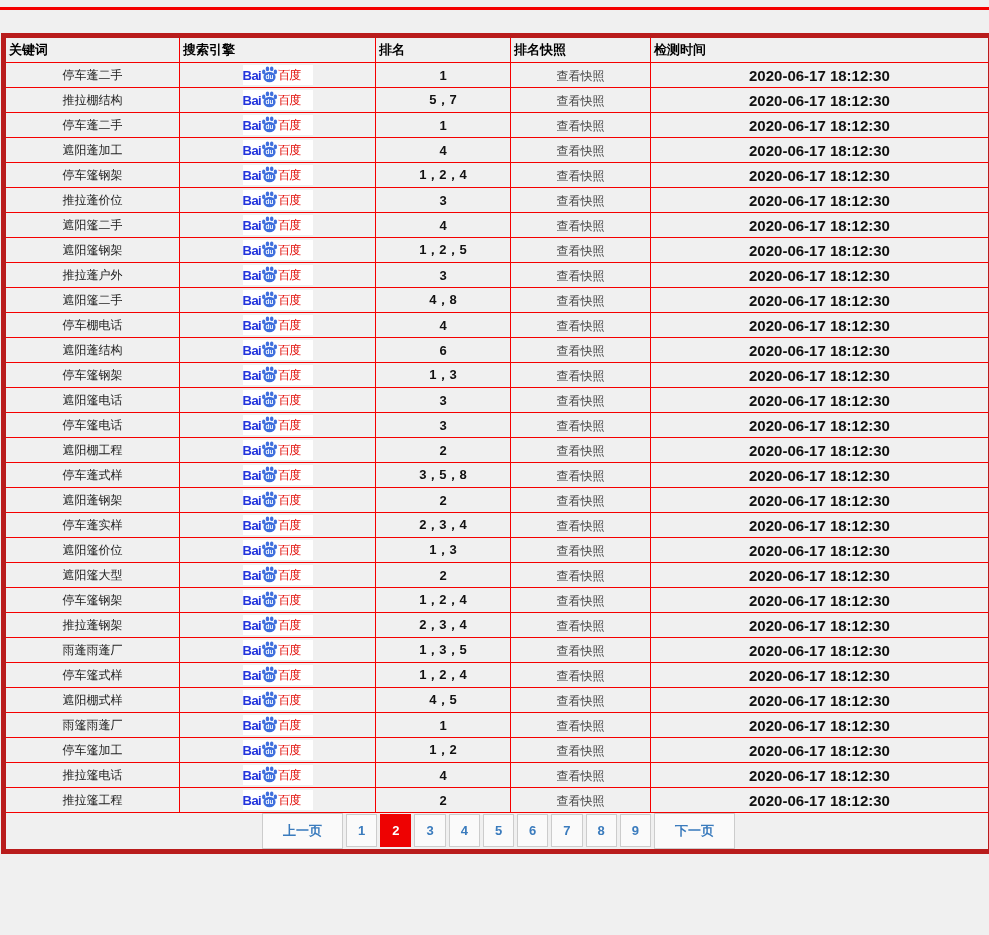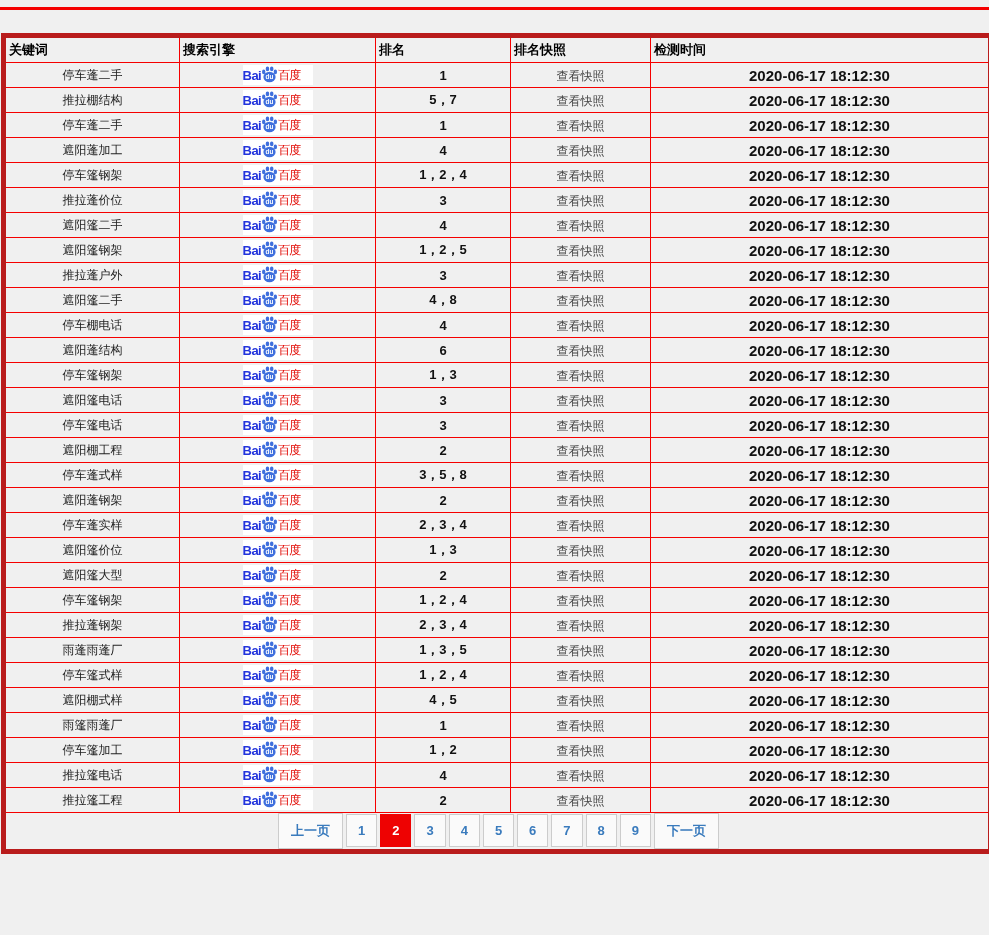--- a/index.html
+++ b/index.html
@@ -27,21 +27,21 @@
   
   .logo{display:inline-flex;align-items:center;background:#fff;
         width:70px;height:20px;vertical-align:middle;}
   .logo .bai{color:#2334dc;font-weight:bold;font-size:13px;letter-spacing:-0.5px;}
   .logo .paw{width:17px;height:17px;margin:0 0 2px 0;position:relative;}
   .logo .cn{color:#e10601;font-weight:normal;font-size:12px;letter-spacing:-1px;}
 
   
   td.foot{height:50px;border:1px solid #f50000;text-align:right;padding-right:94px;}
   .pager{display:inline-block;}
-  .pbtn{display:inline-block;margin-left:3px;padding:8px 12px;background:#fafafa;border:1px solid #ccc;
+  .pbtn{display:inline-block;margin-left:3px;padding:8px 20px;background:#fafafa;border:1px solid #ccc;
         color:#3a7bbd;font-size:13px;font-weight:bold;cursor:pointer;}
   .pbtn.num{padding:8px 11px;}
   .pbtn.active{background:#ee0202;border-color:#ee0202;color:#fff;}
 </style>
 </head>
 <body>
 
 <div class="page">
 
   <div class="redline"></div>

